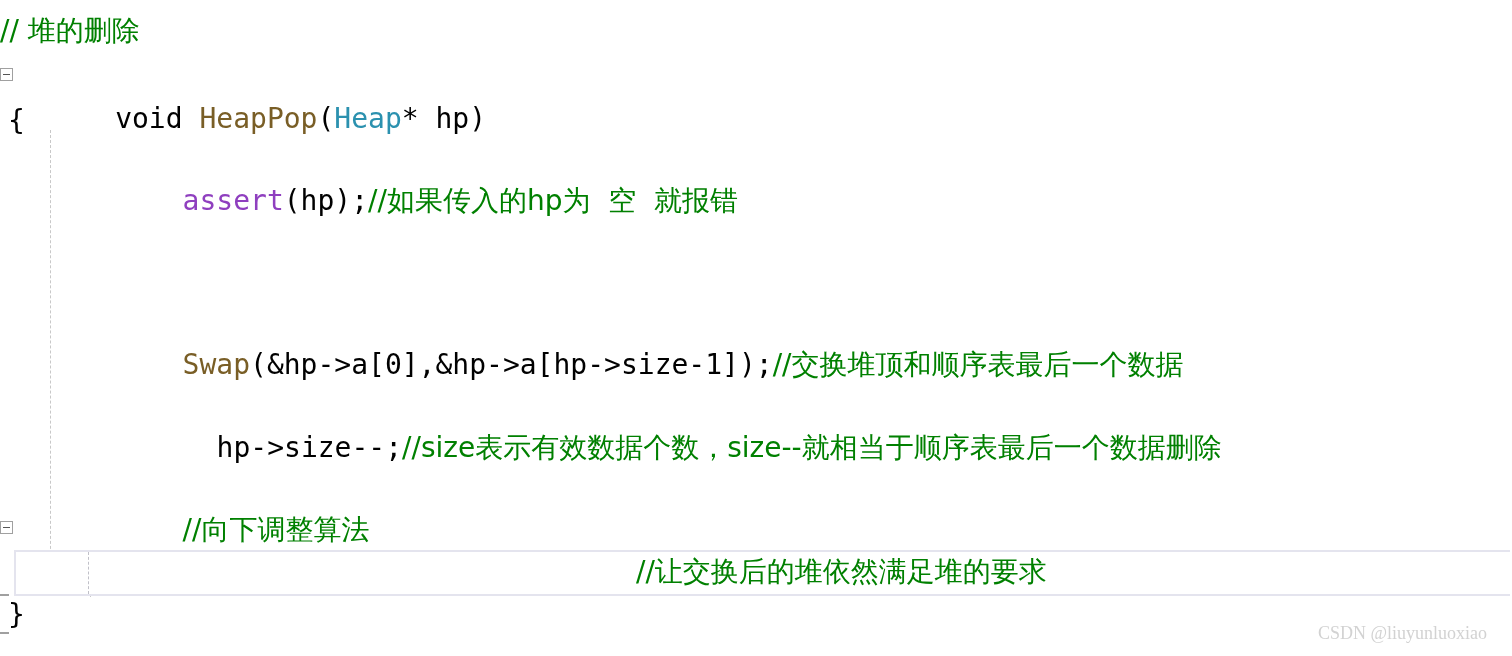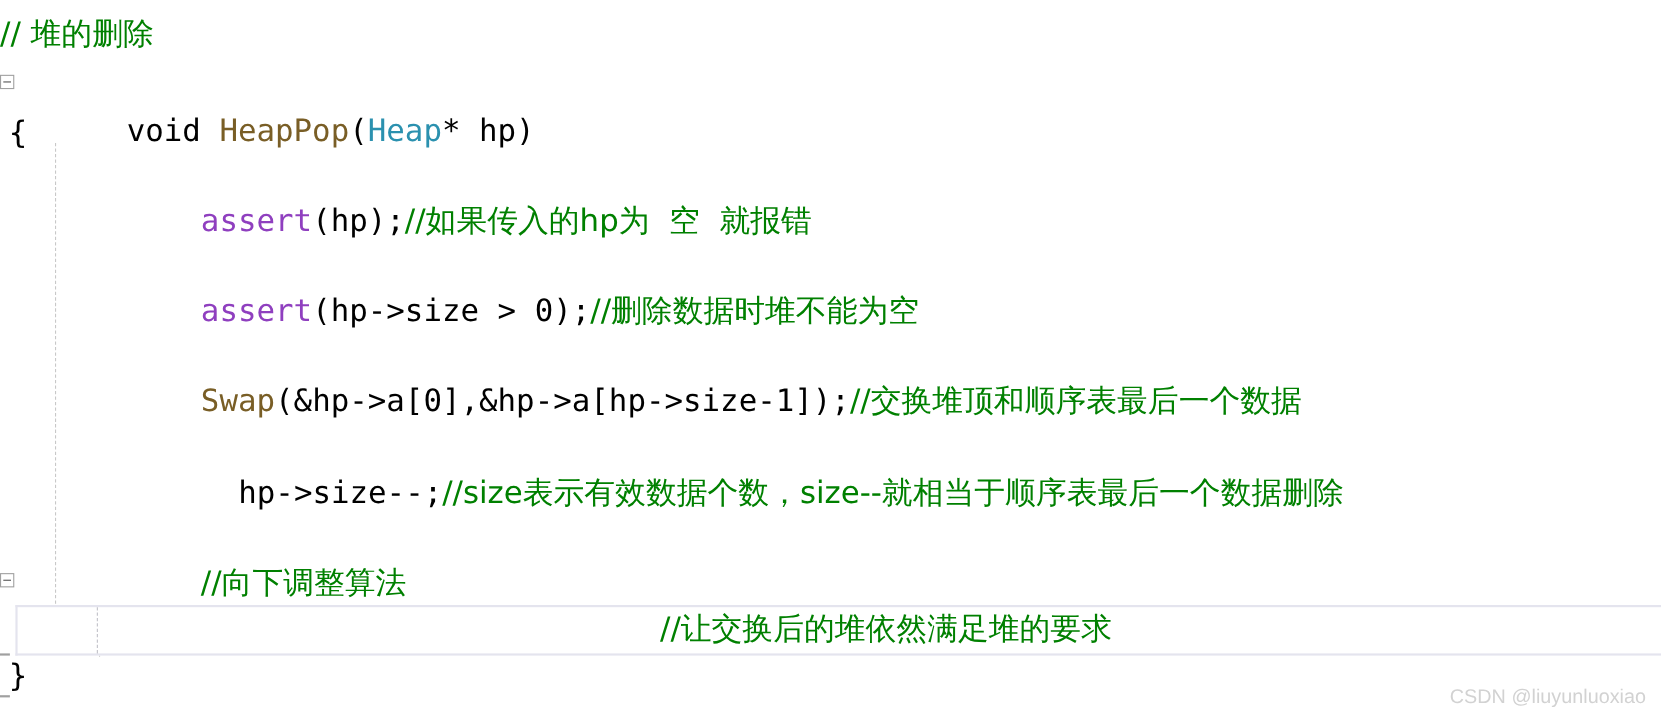--- a/index.html
+++ b/index.html
@@ -106,21 +106,21 @@
     position: absolute;
     width: 0;
     border-left: 1px dashed #c0c0c8;
   }
 
   
   .watermark {
     position: absolute;
     color: #d2d2d2;
     font-size: 18px;
-    font-family: Liberation Sans, sans-serif;
+    font-family: Liberation Serif, serif;
     white-space: pre;
   }
 </style>
 </head>
 <body>
 
 <div id="editor">
 
   <div class="indent-guide" style="left:50px; top:130px; height:464px;"></div>
   <div class="indent-guide" style="left:90px; top:553px; height:44px;"></div>
@@ -146,25 +146,20 @@
   <div class="line" style="top:100px;">
     <span class="code tok-plain" style="left:8px;">{</span>
   </div>
 
   <div class="line" style="top:138px;">
     <span class="code" style="left:14px;">
       <span class="tok-plain">    </span><span class="tok-macro">assert</span><span class="tok-plain">(</span><span class="tok-var">hp</span><span class="tok-plain">);</span><span class="tok-comment cjk">//如果传入的hp为  空  就报错</span>
     </span>
   </div>
 
-  <div class="line" style="top:220px;">
-    <span class="code" style="left:14px;">
-      <span class="tok-plain">    </span><span class="tok-macro">assert</span><span class="tok-plain">(</span><span class="tok-var">hp</span><span class="tok-plain">-&gt;size &gt; 0</span><span class="tok-plain">);</span><span class="tok-comment cjk">//删除数据时堆不能为空</span>
-    </span>
-  </div>
 
   <div class="line" style="top:302px;">
     <span class="code" style="left:14px;">
       <span class="tok-plain">    </span><span class="tok-func">Swap</span><span class="tok-plain">(&amp;</span><span class="tok-var">hp</span><span class="tok-plain">-&gt;a[0],&amp;</span><span class="tok-var">hp</span><span class="tok-plain">-&gt;a[</span><span class="tok-var">hp</span><span class="tok-plain">-&gt;size-1]);</span><span class="tok-comment cjk">//交换堆顶和顺序表最后一个数据</span>
     </span>
   </div>
 
   <div class="line" style="top:385px;margin-left:34px;">
     <span class="code" style="left:14px;">
       <span class="tok-plain">    </span><span class="tok-var">hp</span><span class="tok-plain">-&gt;size--;</span><span class="tok-comment cjk">//size表示有效数据个数，size--就相当于顺序表最后一个数据删除</span>
@@ -172,21 +167,21 @@
   </div>
 
   <div class="line" style="top:467px;padding-left:32px;">
     <span class="code" style="left:14px;">
       <span class="tok-plain">    </span><span class="tok-comment cjk">//向下调整算法</span>
     </span>
   </div>
 
 
   <div class="line" style="top:551px;">
-    <span class="code tok-comment cjk" style="left:600px;">//让交换后的堆依然满足堆的要求</span>
+    <span class="code tok-comment cjk" style="left:636px;">//让交换后的堆依然满足堆的要求</span>
   </div>
 
   <div class="line" style="top:594px;">
     <span class="code tok-plain" style="left:8px;">}</span>
   </div>
 
   <div class="watermark" style="left:1318px; top:623px;">CSDN @liuyunluoxiao</div>
 
 </div>
 

